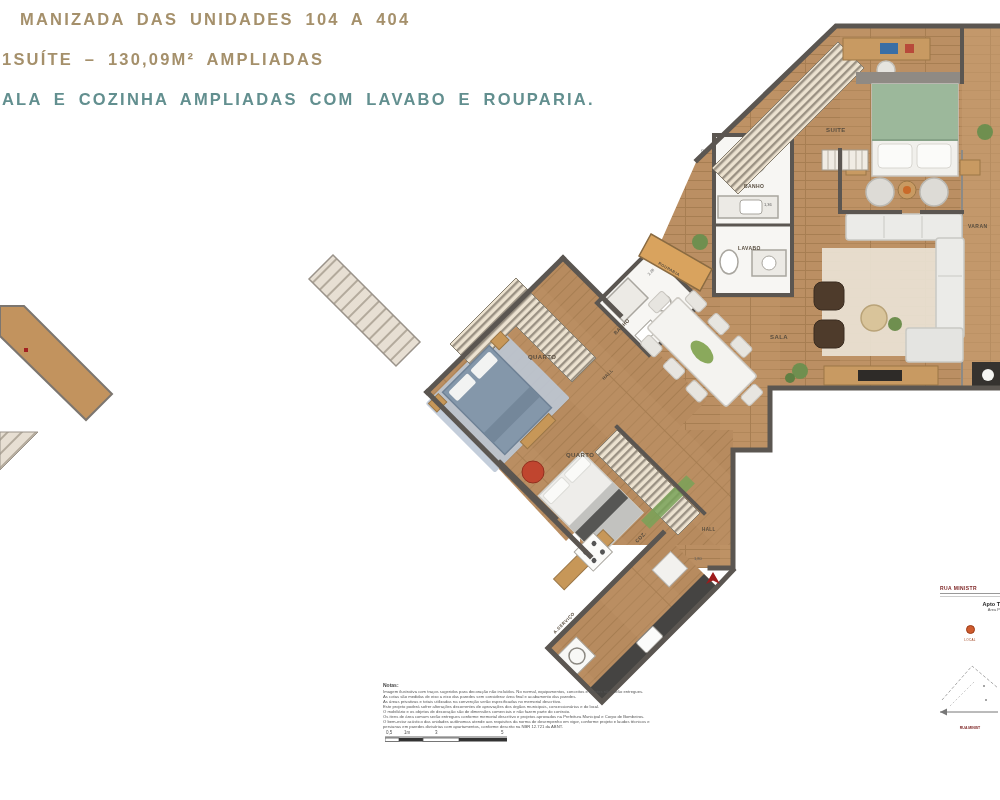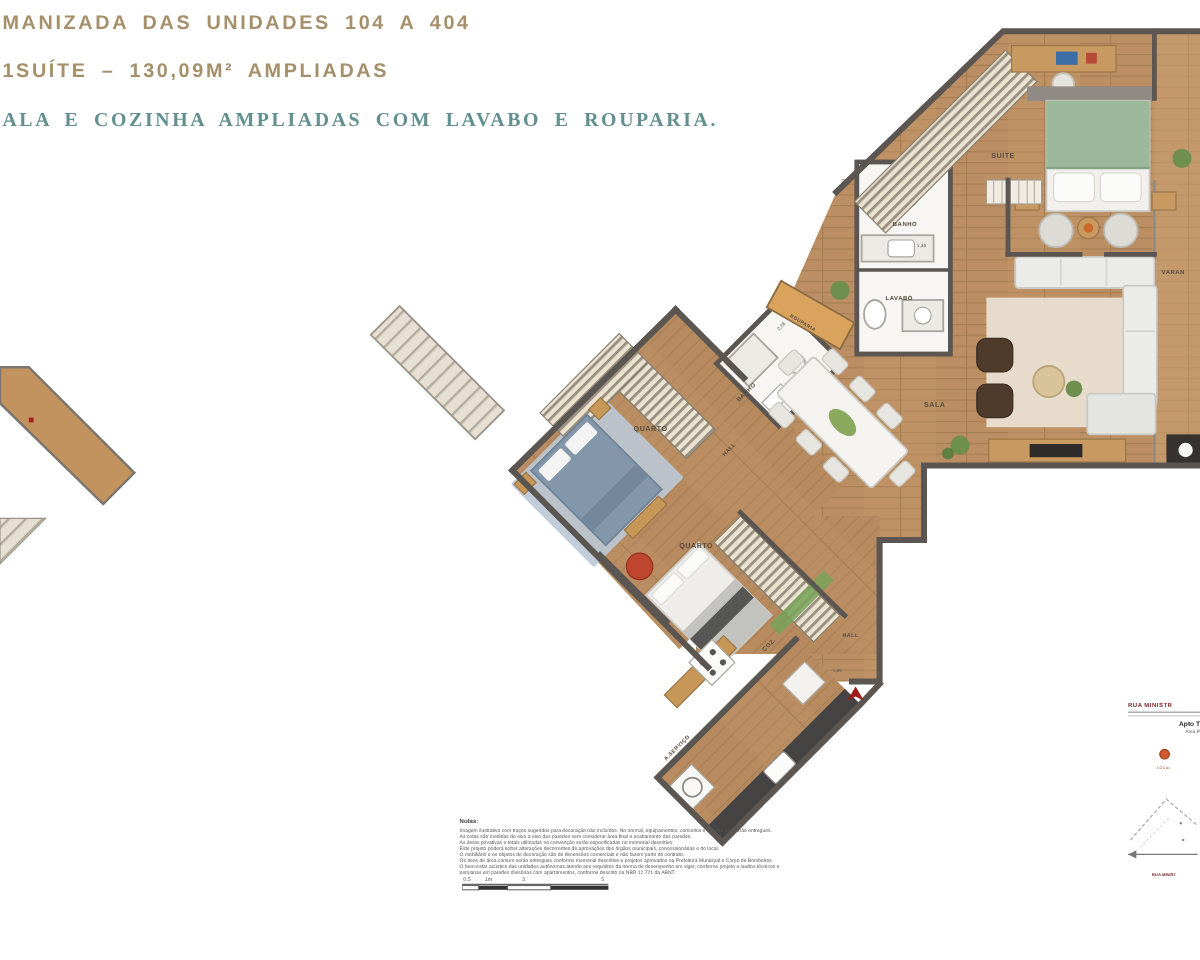--- a/index.html
+++ b/index.html
@@ -1,22 +1,22 @@
 <!DOCTYPE html>
 <html><head>
 <meta charset="utf-8">
 <style>
   html,body{margin:0;padding:0;background:#fff;width:1000px;height:800px;overflow:hidden;
     font-family:"Liberation Sans",sans-serif;}
   #stage{position:relative;width:1000px;height:800px;background:#ffffff;}
   
   .hdr{position:absolute;left:2px;white-space:nowrap;font-weight:bold;letter-spacing:2.2px;word-spacing:5px;}
-  .hdr1{top:10px;font-size:16.5px;color:#a5906b;}
+  .hdr1{top:10px;font-size:16.5px;color:#a5906b;margin-left:18px;}
   .hdr2{top:50px;font-size:16.5px;color:#a5906b;}
-  .hdr3{top:90px;font-size:16.5px;color:#628f8f;font-family:Liberation Serif, serif;}
+  .hdr3{top:90px;font-size:16.5px;color:#628f8f;}
   
   #plansvg{position:absolute;left:0;top:0;}
   .roomlbl{font-weight:bold;fill:#574c3e;letter-spacing:.4px;}
   .dimlbl{fill:#5a5a5a;}
   
   #notes{position:absolute;left:383px;top:682px;width:272px;color:#555;}
   #notes .nt{font-size:5px;font-weight:bold;color:#444;margin-bottom:1px;}
   #notes .nl{font-size:4.2px;line-height:5px;white-space:nowrap;}
   
   #scalebar{position:absolute;left:385px;top:729px;}

